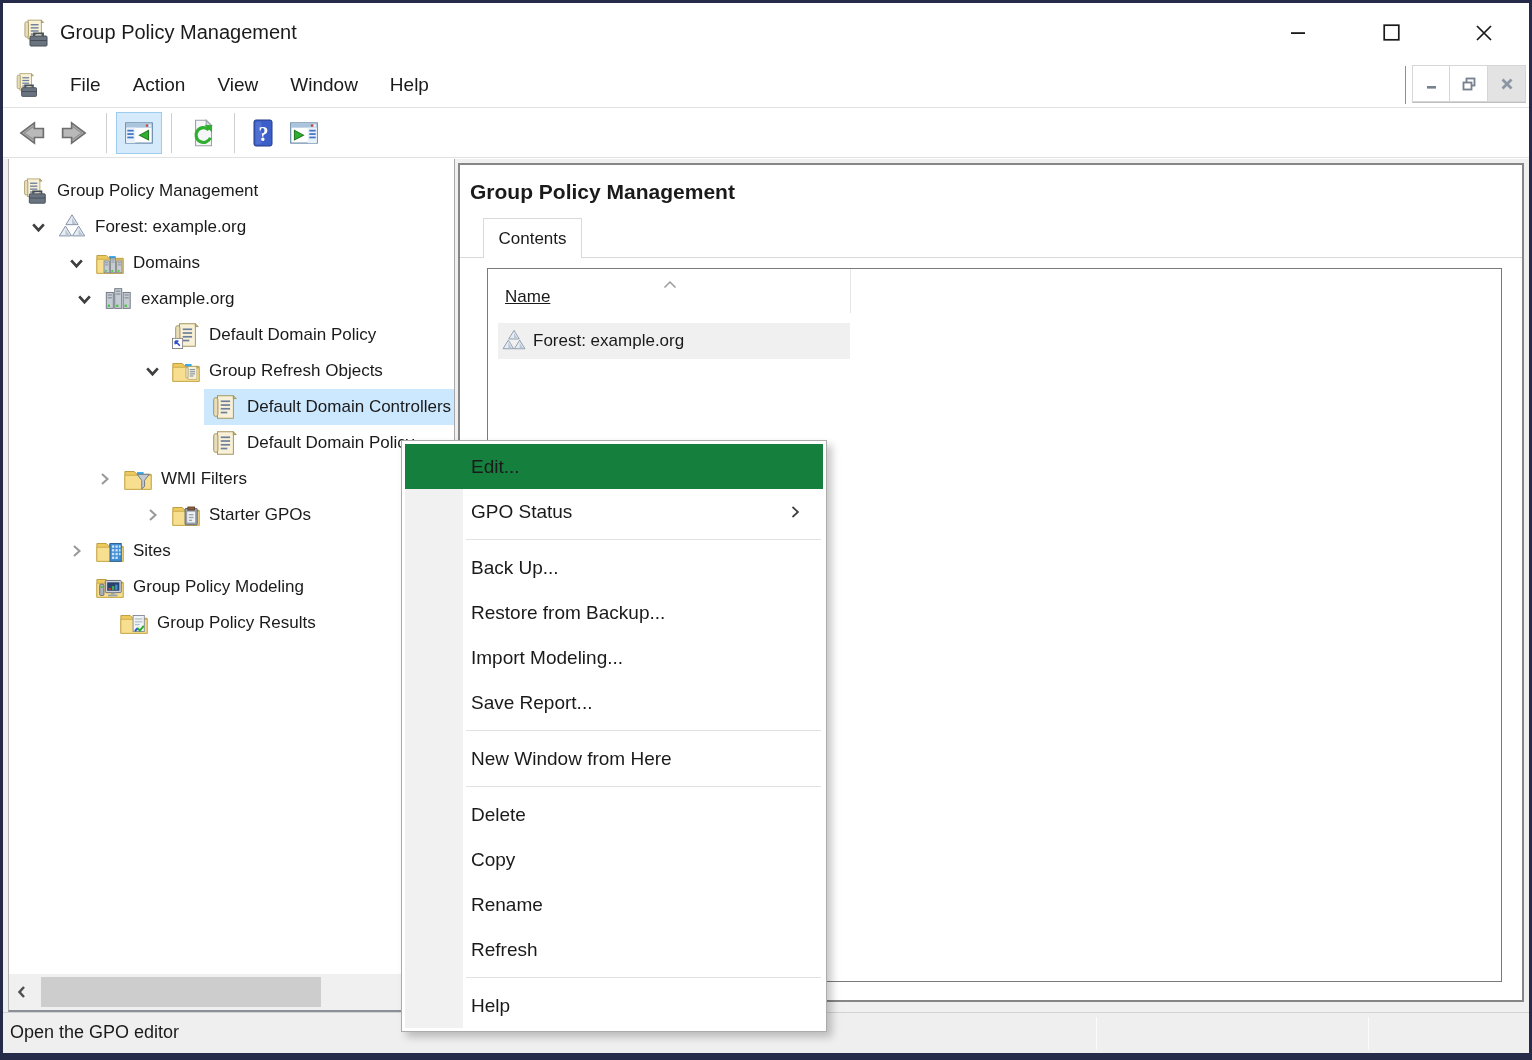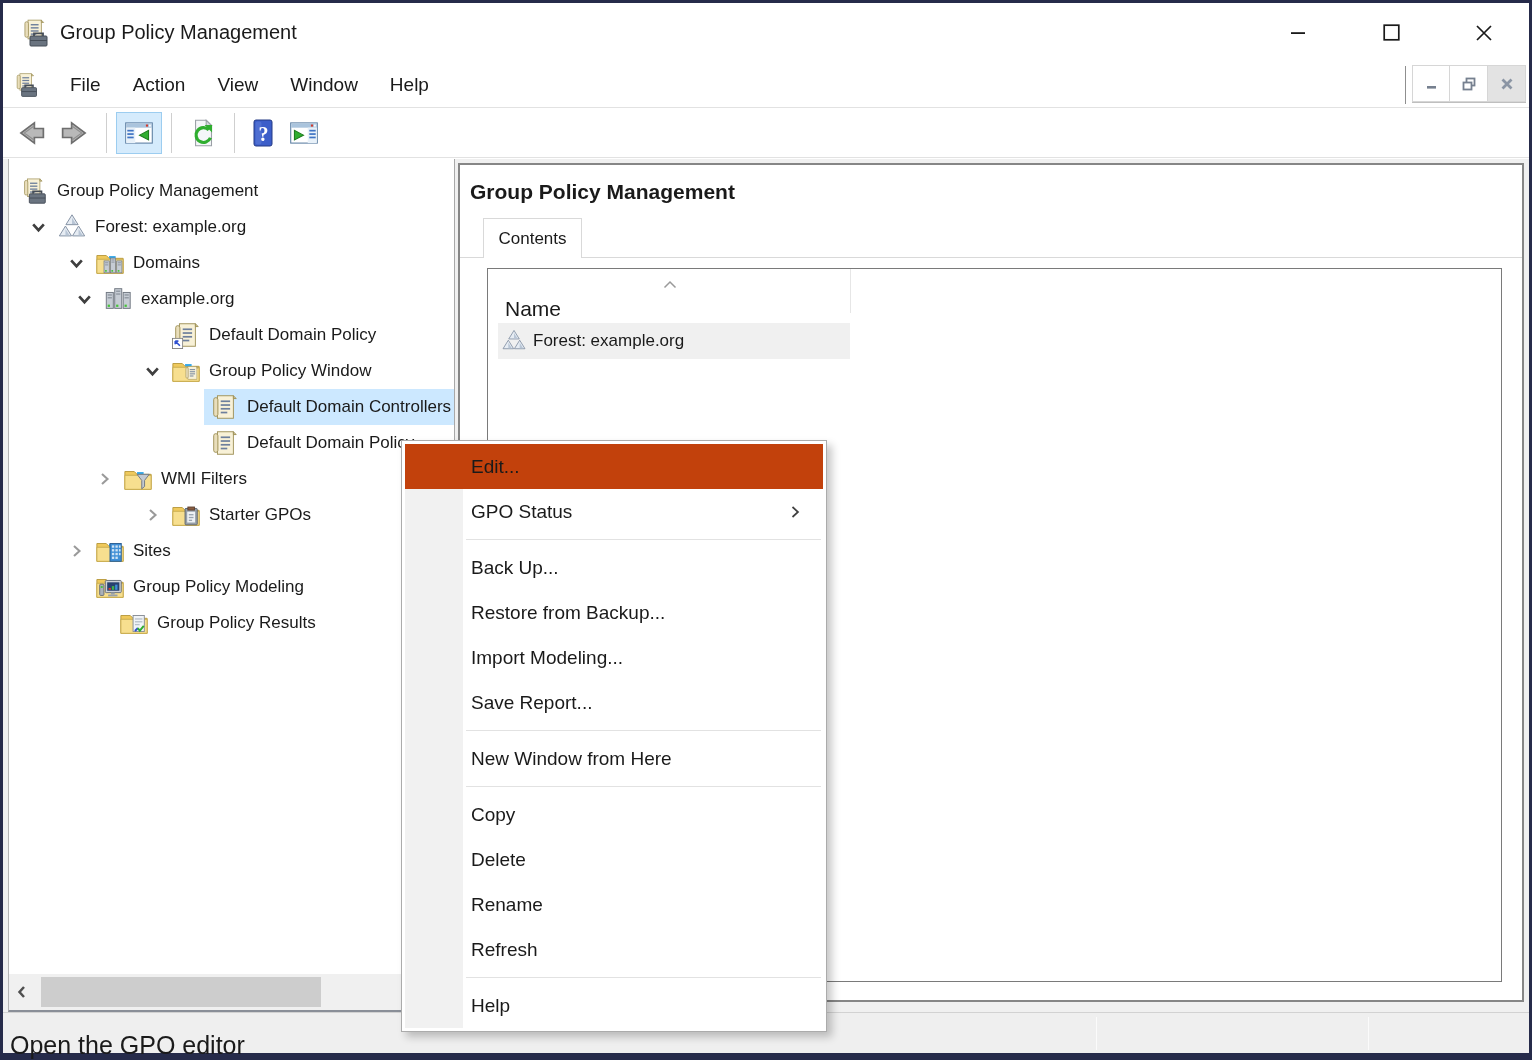--- a/index.html
+++ b/index.html
@@ -50,35 +50,35 @@
   .hscroll .thumb { position:absolute; left:32px; top:3px; width:280px; height:30px; background:#cdcdcd; }
 
   
   .result-pane { position:absolute; left:455px; top:4px; right:5px; bottom:10px; background:#fff; border:2px solid #868686; }
   .rp-heading { position:absolute; left:10px; top:15px; font-size:21px; font-weight:bold; }
   .tabline { position:absolute; left:0; right:0; top:92px; height:1px; background:#d9d9d9; }
   .tab { position:absolute; left:23px; top:53px; width:99px; height:40px; background:#fff; border:1px solid #d9d9d9; border-bottom:none; font-size:17px; display:flex; align-items:center; justify-content:center; z-index:2; }
   .listbox { position:absolute; left:27px; top:103px; width:1015px; height:714px; background:#fff; border:1px solid #7a7a7a; }
   .lb-colsep { position:absolute; left:362px; top:0; width:1px; height:44px; background:#e6e6e6; }
   .lb-caret { position:absolute; left:174px; top:6px; }
-  .lb-header { position:absolute; left:17px; top:28px; font-size:21px; }
+  .lb-header { position:absolute; left:17px; top:18px; font-size:17px;text-decoration:underline; }
   .lb-row { position:absolute; left:10px; top:54px; width:352px; height:36px; background:#f0f0f0; display:flex; align-items:center; }
   .lb-row .ticon { width:26px; height:26px; flex:0 0 26px; margin:0 6px 0 3px; }
   .lb-row .lbl { font-size:17px; }
 
   
   .statusbar { position:absolute; left:0; right:0; bottom:0; height:41px; background:#efefef; border-top:1px solid #d2d2d2; }
-  .status-text { position:absolute; left:7px; top:18px; font-size:25px; }
+  .status-text { position:absolute; left:7px; top:9px; font-size:18px; }
   .sb-div { position:absolute; top:4px; height:33px; width:1px; background:#d5d5d5; border-right:1px solid #fbfbfb; }
 
   
   .ctx { position:absolute; left:398px; top:437px; width:426px; background:#fff; border:1px solid #ababab; padding:3px; z-index:50; box-shadow:5px 5px 8px rgba(0,0,0,0.22); }
   .ctx-gutter { position:absolute; left:3px; top:3px; bottom:3px; width:58px; background:#f1f1f1; }
   .ctx-item { position:relative; height:45px; display:flex; align-items:center; padding-left:66px; padding-right:14px; font-size:19px; }
-  .ctx-item.hl { background:#c2410c; }
+  .ctx-item.hl { background:#15803d; }
   .ctx-sep { height:1px; background:#e2e2e2; margin:5px 2px 5px 61px; position:relative; }
   .ctx-sub { position:absolute; right:20px; top:14px; }
 </style>
 </head>
 <body>
 
 <svg width="0" height="0" style="position:absolute" aria-hidden="true">
   <defs>
     <symbol id="sym-folder" viewBox="0 0 32 32">
       <path d="M2 8 h10 l3 3 h15 v16 H2 Z" fill="#efc95c" stroke="#b99a3e"></path>
@@ -338,21 +338,21 @@
         <div class="trow" style="padding-left:124px">
           <span class="chev">
               <svg width="17" height="17" viewBox="0 0 16 16">
                 <path d="M3 5 L8 10.5 L13 5" stroke="#3f3f3f" stroke-width="2.5" fill="none"></path>
               </svg>
             </span>
           <svg class="ticon" viewBox="0 0 32 32">
               <use href="#sym-folder"></use>
               <use href="#sym-scroll" x="13" y="9" width="18" height="18"></use>
             </svg>
-          <span>Group Policy Window</span>
+          <span>Group Refresh Objects</span>
         </div>
 
         <div class="trow" style="padding-left:162px">
           <span class="chev"></span>
           <span class="sel-wrap">
             <svg class="ticon" viewBox="0 0 32 32">
                 <use href="#sym-scroll"></use>
               </svg>
             <span>Default Domain Controllers Policy</span>
           </span>
@@ -507,21 +507,21 @@
           </svg></span>
     </div>
     <div class="ctx-sep"></div>
     <div class="ctx-item">Back Up...</div>
     <div class="ctx-item">Restore from Backup...</div>
     <div class="ctx-item">Import Modeling...</div>
     <div class="ctx-item">Save Report...</div>
     <div class="ctx-sep"></div>
     <div class="ctx-item">New Window from Here</div>
     <div class="ctx-sep"></div>
+    <div class="ctx-item">Delete</div>
     <div class="ctx-item">Copy</div>
-    <div class="ctx-item">Delete</div>
     <div class="ctx-item">Rename</div>
     <div class="ctx-item">Refresh</div>
     <div class="ctx-sep"></div>
     <div class="ctx-item">Help</div>
   </div>
 
 </div>
 
 </body></html>

